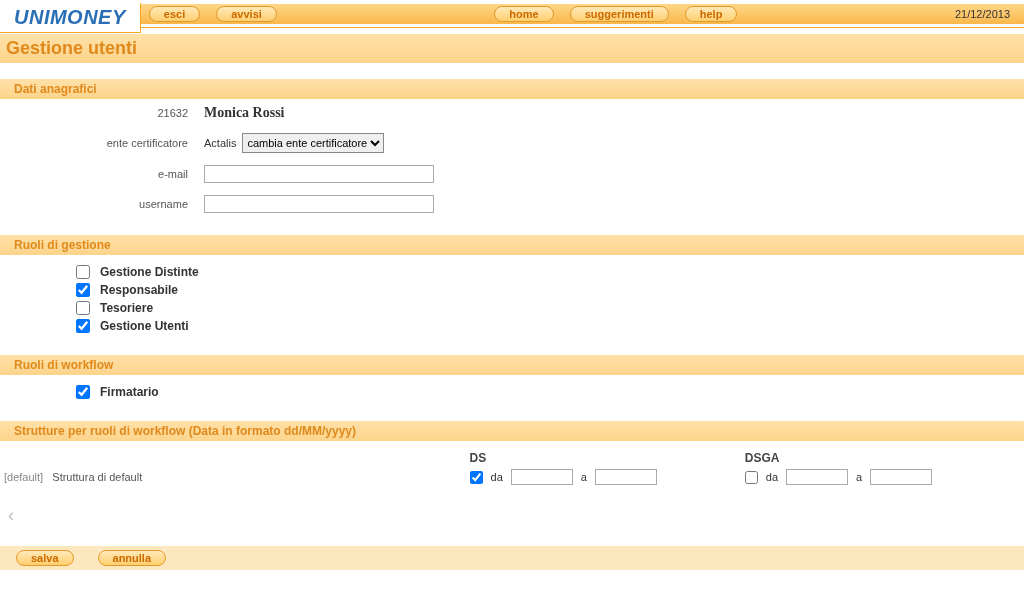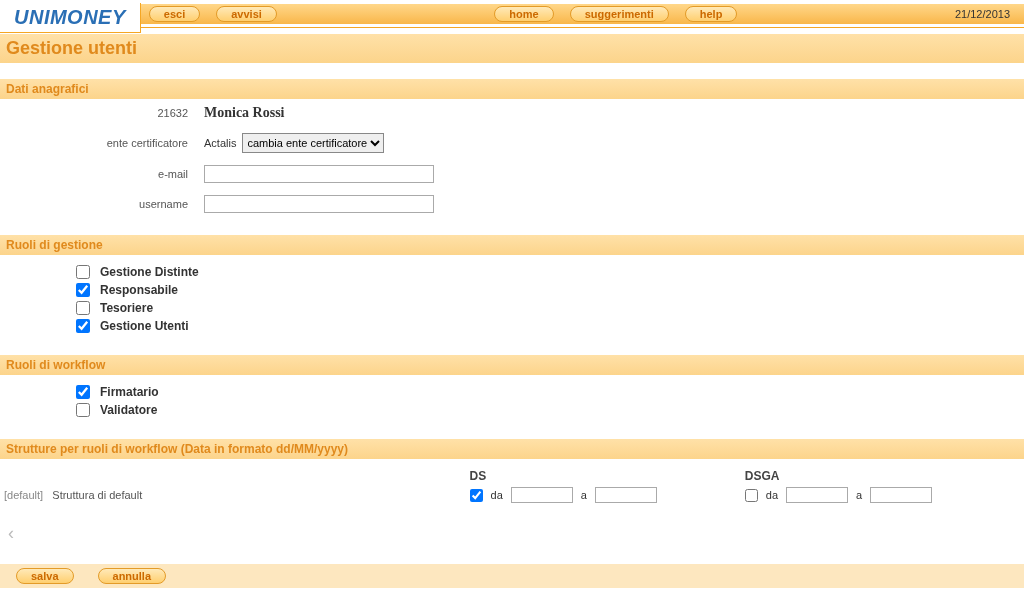--- a/index.html
+++ b/index.html
@@ -65,21 +65,21 @@
     font-weight: bold;
     padding: 4px 6px;
     margin-top: 6px;
   }
 
   .section-head {
     background: linear-gradient(#ffe1a8,#fcd48b);
     color: #e08a1d;
     font-size: 12px;
     font-weight: bold;
-    padding: 3px 6px;
+    padding: 3px 14px;
     margin-top: 16px;
   }
 
   .formrow {
     display:flex;
     align-items:center;
     padding: 6px 0;
   }
   .flabel {
     width: 204px;
@@ -211,24 +211,20 @@
     <label>Gestione Utenti</label>
   </div>
 </div>
 
 <div class="section-head">Ruoli di workflow</div>
 <div class="checklist">
   <div class="checkrow">
     <input type="checkbox" checked="" style="">
     <label>Firmatario</label>
   </div>
-  <div class="checkrow">
-    <input type="checkbox" style="">
-    <label>Validatore</label>
-  </div>
 </div>
 
 <div class="section-head">Strutture per ruoli di workflow (Data in formato dd/MM/yyyy)</div>
 
 <div class="structtbl">
   <div class="structhead">
     <div class="colA"></div>
     <div class="colB">DS</div>
     <div class="colC">DSGA</div>
   </div>

